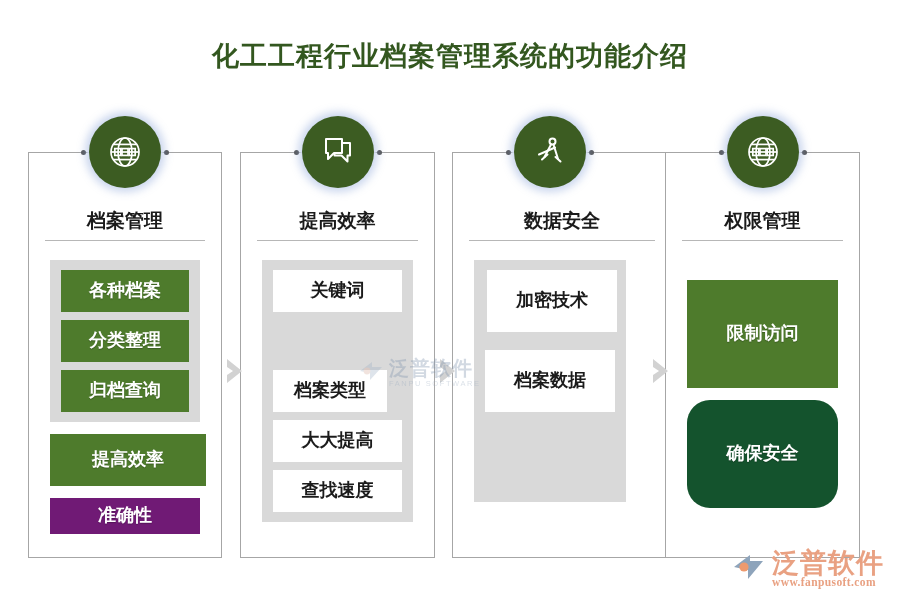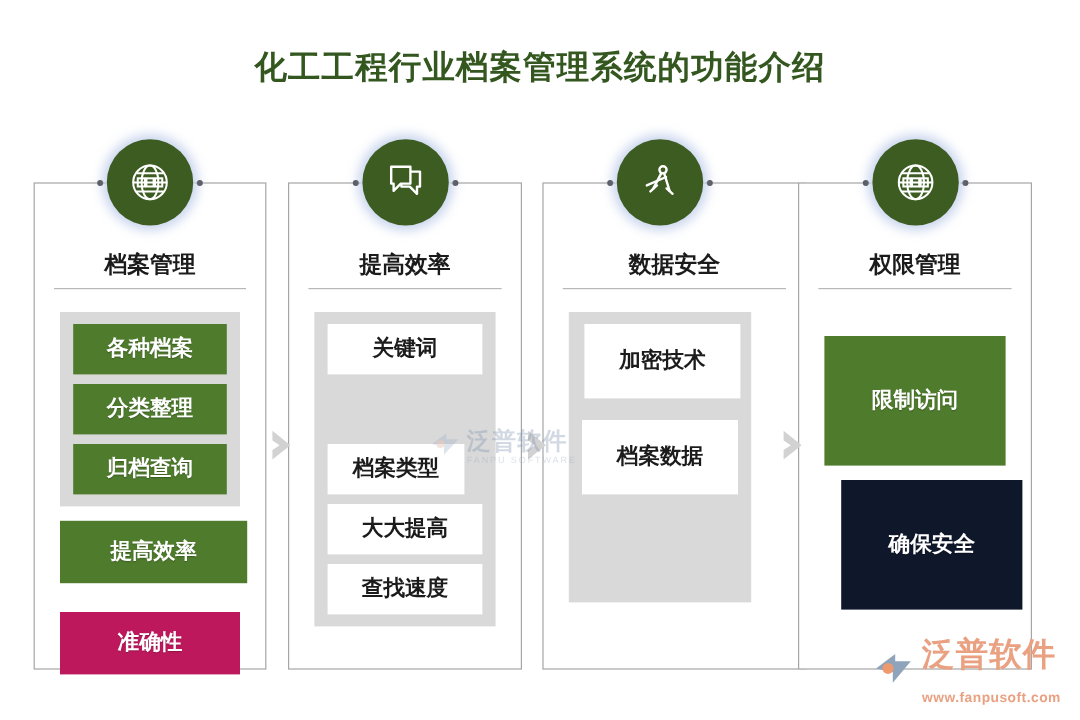--- a/index.html
+++ b/index.html
@@ -188,22 +188,22 @@
     font-weight: 700;
     color: #e9a182;
     letter-spacing: 1px;
     font-family: "Liberation Serif", "DejaVu Serif", serif;
   }
   #corner-logo .logo-url {
     font-size: 11.5px;
     font-weight: 700;
     color: #e9a182;
     letter-spacing: 0.4px;
-    margin-top: 18px;
-    font-family: Liberation Sans, sans-serif;
+    margin-top: 0;
+    font-family: Liberation Serif, serif;
   }
 </style>
 </head>
 <body>
 
 <div id="page-title">化工工程行业档案管理系统的功能介绍</div>
 
 <div id="columns-root">
     <div class="column" style="left: 28px; width: 194px;">
       <div class="col-frame"></div>
@@ -227,21 +227,21 @@
         </span>
       </div>
       <div class="col-title">档案管理</div>
       <div class="col-divider"></div>
       <div class="col-body">
         <div class="gray-panel" style="left: 22px; width: 150px; top: 10px; height: 162px; background: rgb(217, 217, 217);"></div>
         <div class="chip green" style="left: 33px; width: 128px; top: 20px; height: 42px; background: rgb(78, 123, 44);">各种档案</div>
         <div class="chip green" style="left: 33px; width: 128px; top: 70px; height: 42px; background: rgb(78, 123, 44);">分类整理</div>
         <div class="chip green" style="left: 33px; width: 128px; top: 120px; height: 42px; background: rgb(78, 123, 44);">归档查询</div>
         <div class="chip green" style="left: 22px; width: 156px; top: 184px; height: 52px; background: rgb(78, 123, 44);">提高效率</div>
-        <div class="chip green" style="left: 22px; width: 150px; top: 260px; height: 52px; background: #be185d;">准确性</div>
+        <div class="chip green" style="left: 22px; width: 150px; top: 248px; height: 36px; background: #701a75;">准确性</div>
       </div>
     </div>
     <div class="column" style="left: 240px; width: 195px;">
       <div class="col-frame"></div>
       <div class="frame-gap" style="left: 61.5px; width: 72px;"></div>
       <div class="conn-dot" style="left: 53.5px;"></div>
       <div class="conn-dot" style="left: 136.5px;"></div>
       <div class="circle-badge" style="left: 61.5px; background: rgb(60, 92, 34);">
         <span>
     <svg width="38" height="38" viewBox="0 0 38 38" aria-hidden="true">
@@ -307,21 +307,21 @@
         <rect x="17" y="16.6" width="6" height="6.8"></rect>
         <rect x="24.2" y="16.6" width="6" height="6.8"></rect>
       </g>
     </svg>
         </span>
       </div>
       <div class="col-title">权限管理</div>
       <div class="col-divider"></div>
       <div class="col-body">
         <div class="chip green" style="left: 22px; width: 151px; top: 30px; height: 108px; background: rgb(78, 123, 44);">限制访问</div>
-        <div class="chip green" style="left: 36px; width: 151px; top: 150px; height: 108px; background: #0f172a;">确保安全</div>
+        <div class="chip green" style="left: 22px; width: 151px; top: 150px; height: 108px; background: #14532d; border-radius: 23px;">确保安全</div>
       </div>
     </div>
   </div>
 
 <div id="arrows-root">
     <div class="chevron" style="left: 225px;">
     <svg width="20" height="26" viewBox="0 0 20 26" aria-hidden="true">
       <path d="M2 1 L17 13 L2 25 L2 17 L8 13 L2 9 Z" fill="#d2d2d2"></path>
     </svg>
     </div>

